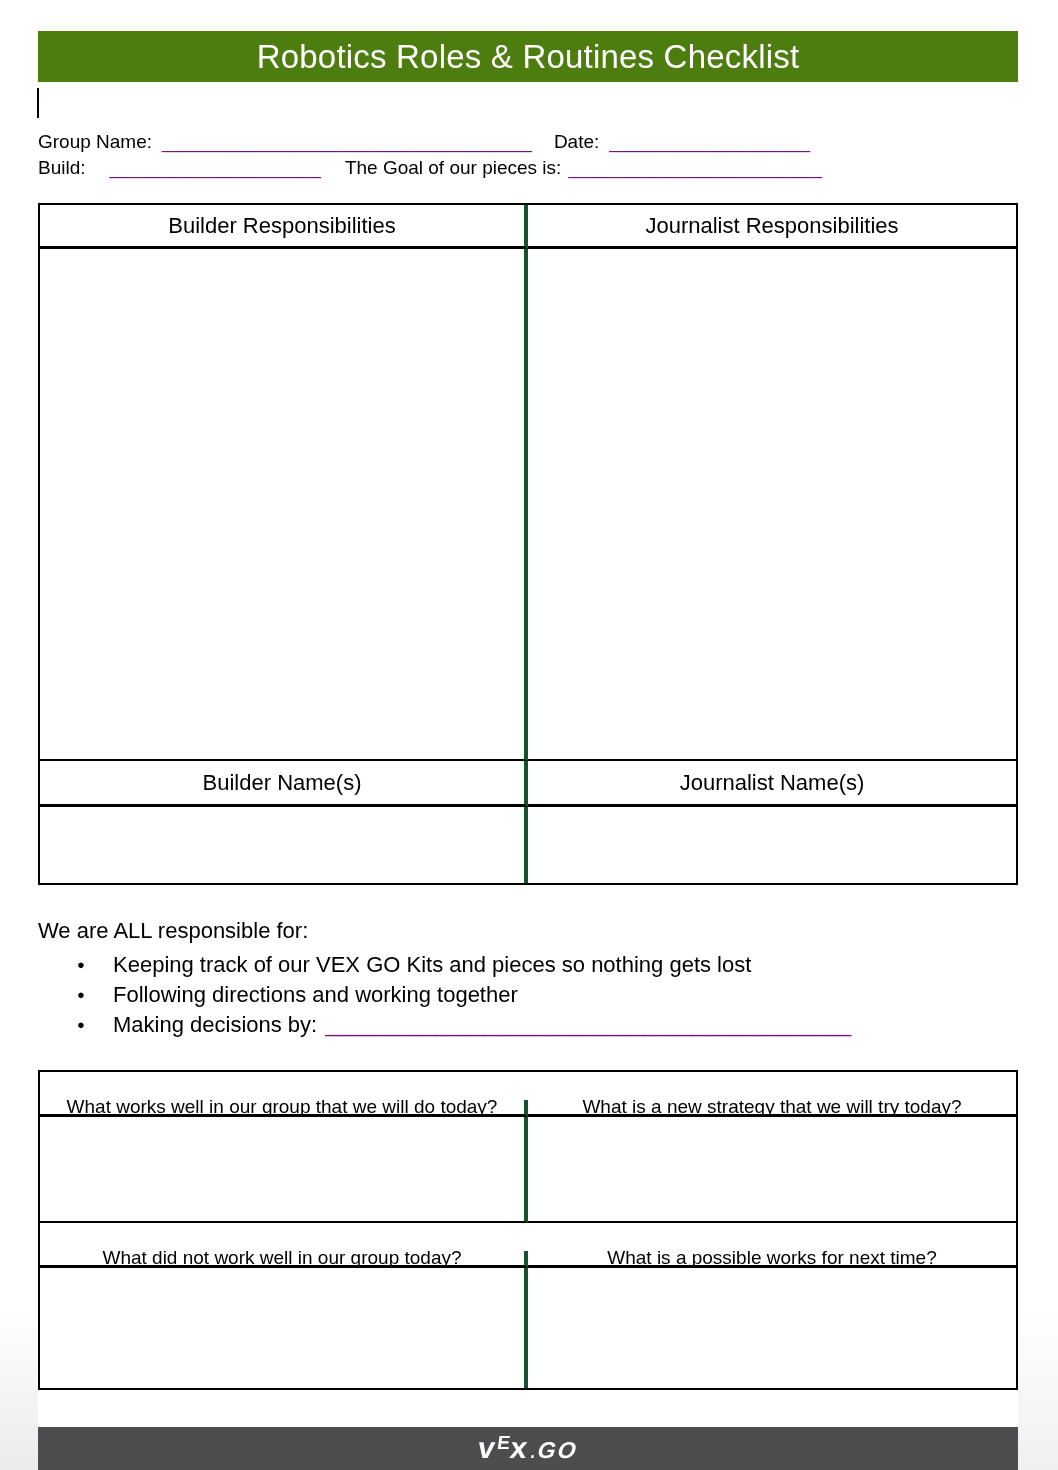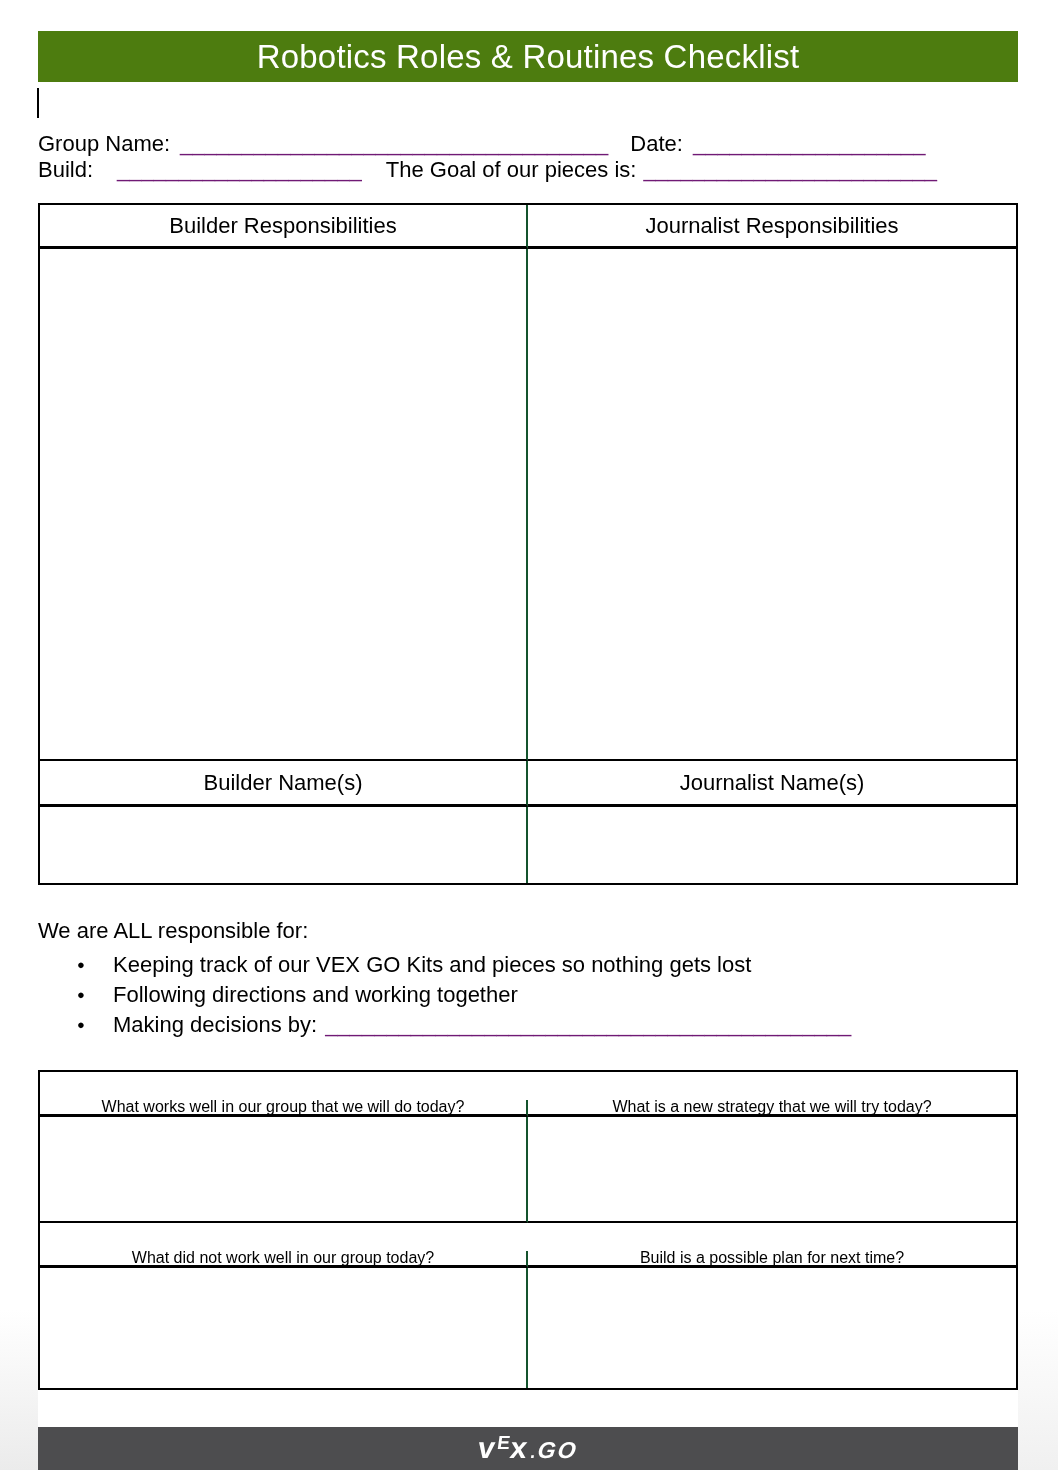--- a/index.html
+++ b/index.html
@@ -28,21 +28,21 @@
   
   .cursor {
     position: absolute; left: 37px; top: 88px;
     width: 2px; height: 30px; background: #000;
   }
 
   
   .field-line {
     position: absolute; left: 38px; width: 990px;
     display: flex; align-items: baseline;
-    font-size: 22px; white-space: nowrap;
+    font-size: 19px; white-space: nowrap;
   }
   .line1 { top: 87px; }
   .line2 { top: 157px; }
   .blank { letter-spacing: 0; color: #701a75; }
   .gap10 { margin-left: 10px; }
   .gap12 { margin-left: 24px; }
   .gap22 { margin-left: 22px; margin-top: 44px; }
   .gap24 { margin-left: 24px; }
   .gap7  { margin-left: 7px; }
 
@@ -50,23 +50,23 @@
   .grid-table {
     position: absolute; left: 38px; width: 980px;
     border: 2px solid #000;
     display: grid; grid-template-columns: 1fr 1fr;
     background: #fff;
   }
   .roles-table { top: 203px; height: 682px; grid-template-rows: 44px 1fr 46px 76px; }
   .reflection-table { top: 1070px; height: 320px; grid-template-rows: 45px 106px 45px 1fr; }
 
   .cell { display: flex; align-items: center; justify-content: center; text-align: center; }
-  .col-left { border-right: 2px solid #14532d; }
+  .col-left { border-right: 4px solid #14532d; }
   .hdr { font-size: 22px; border-bottom: 3px solid #000; }
-  .hdr-sm { font-size: 16px; border-bottom: 3px solid #000; padding: 0 8px; margin-top: 28px; }
+  .hdr-sm { font-size: 19px; border-bottom: 3px solid #000; padding: 0 8px; margin-top: 28px; }
   .body-cell { border-bottom: 2px solid #000; }
   .last-row { border-bottom: none; }
 
   
   .responsible {
     position: absolute; left: 38px; top: 916px; width: 990px;
     font-size: 22px;
   }
   .responsible .intro { line-height: 30px; margin-bottom: 4px; }
   .bullet-row { display: flex; align-items: baseline; line-height: 30px; white-space: nowrap; }
@@ -156,21 +156,21 @@
       <span class="blank bullet-blank">___________________________________________</span>
     </div>
   </div>
 
   <div class="grid-table reflection-table">
     <div class="cell hdr-sm col-left">What works well in our group that we will do today?</div>
     <div class="cell hdr-sm">What is a new strategy that we will try today?</div>
     <div class="cell body-cell col-left"></div>
     <div class="cell body-cell"></div>
     <div class="cell hdr-sm col-left">What did not work well in our group today?</div>
-    <div class="cell hdr-sm">Build is a possible plan for next time?</div>
+    <div class="cell hdr-sm">What is a possible works for next time?</div>
     <div class="cell last-row col-left"></div>
     <div class="cell last-row"></div>
   </div>
 
   <div class="footer-bar">
     <div class="vexgo">
       <span class="vex-letter">v</span>
       <span class="vex-e">E</span>
       <span class="vex-letter">x</span>
       <span class="vex-dot">.</span>

